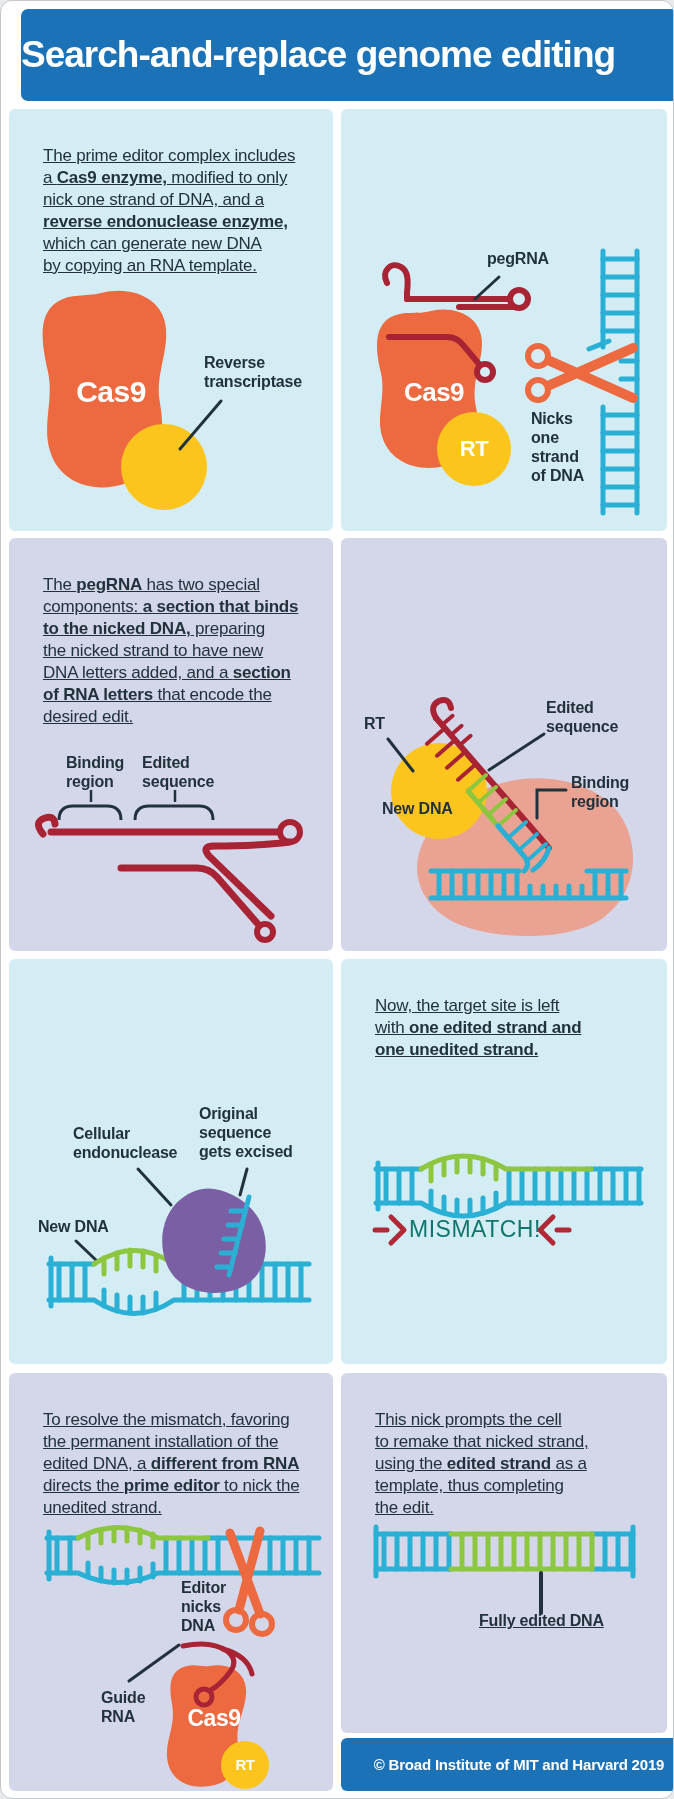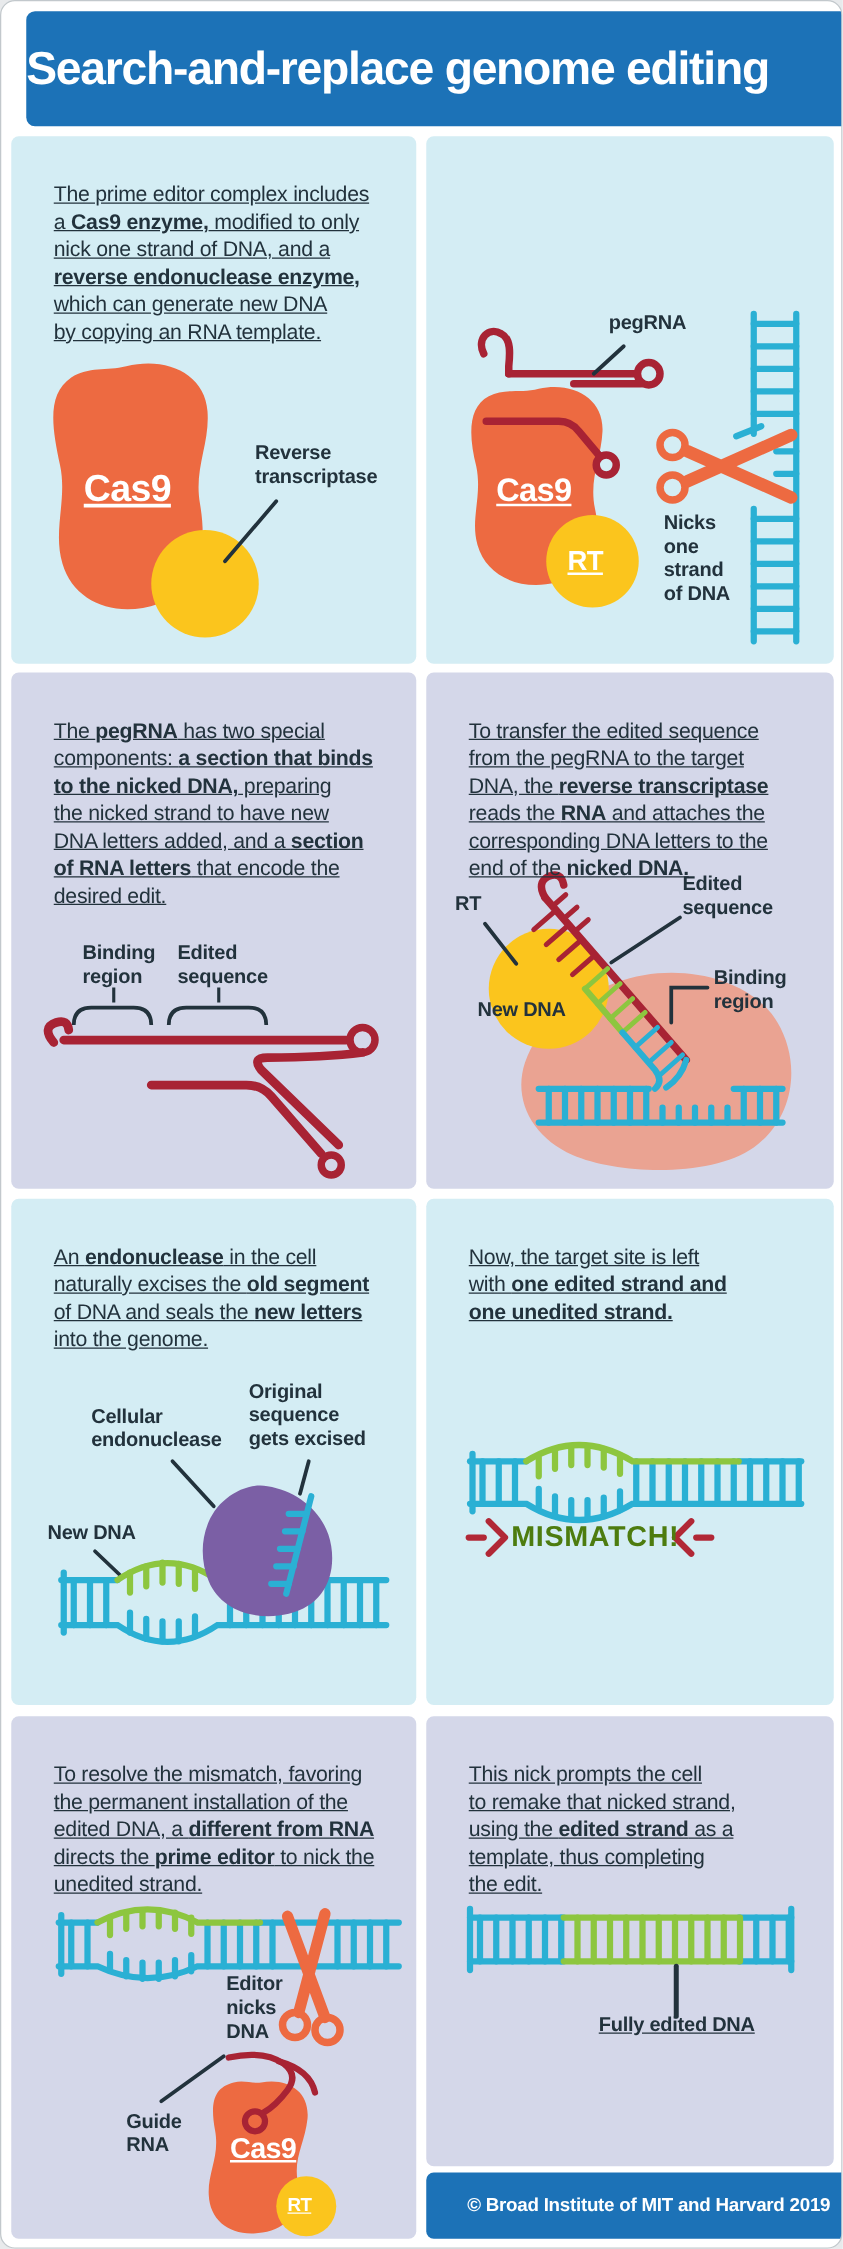--- a/index.html
+++ b/index.html
@@ -5,23 +5,23 @@
   html,body{margin:0;padding:0;background:#e8eaec;font-family:"Liberation Sans","DejaVu Sans",sans-serif;}
   .canvas{position:relative;width:674px;height:1799px;background:#fff;border:1px solid #c2c8cc;border-radius:12px;box-sizing:border-box;overflow:hidden;}
   .header{position:absolute;left:20px;top:8px;width:669px;height:92px;background:#1c72b7;border-radius:7px;display:flex;align-items:center;justify-content:flex-start;}
   .header h1{margin:0;color:#fff;font-size:37px;font-weight:700;letter-spacing:-1px;white-space:nowrap;}
   .panel{position:absolute;border-radius:6px;overflow:hidden;}
   .cyan{background:#d4edf4;}
   .lav{background:#d4d7e9;}
   .p-text{position:absolute;left:34px;top:36px;right:4px;font-size:17px;line-height:22px;color:#22323c;white-space:pre-line;letter-spacing:-0.2px;text-decoration:underline;}
   .p-text b{font-weight:700;}
   .lbl{position:absolute;font-weight:700;font-size:16px;line-height:19px;color:#22323c;white-space:pre-line;letter-spacing:-0.2px;}
-  .wtxt{position:absolute;color:#fff;font-weight:700;text-align:left;letter-spacing:-0.5px;text-decoration:underline;}
+  .wtxt{position:absolute;color:#fff;font-weight:700;text-align:center;letter-spacing:-0.5px;}
   .ill{position:absolute;left:0;top:0;width:100%;height:100%;}
-  .mismatch{position:absolute;color:#4d7c0f;font-weight:700;font-size:23px;letter-spacing:0.5px;white-space:nowrap;}
+  .mismatch{position:absolute;color:#0f766e;font-weight:400;font-size:23px;letter-spacing:0.5px;white-space:nowrap;}
   .footer{position:absolute;left:340px;top:1737px;width:356px;height:53px;background:#1c72b7;border-radius:6px;display:flex;align-items:center;justify-content:center;}
   .footer div{color:#fff;font-weight:700;font-size:15px;letter-spacing:-0.2px;}
 </style>
 </head>
 <body>
 
 <div class="canvas">
 
   <div class="header">
     <h1>Search-and-replace genome editing</h1>
@@ -154,26 +154,20 @@
         <path d="M203,196 L148,232"></path>
         <path d="M225,252 L196,252 L196,280"></path>
       </g>
     </svg>
     <div class="lbl" style="left:23px;top:176px;">RT</div>
     <div class="lbl" style="left:205px;top:160px;">Edited
 sequence</div>
     <div class="lbl" style="left:41px;top:261px;">New DNA</div>
     <div class="lbl" style="left:230px;top:235px;">Binding
 region</div>
-    <div class="p-text"><span>To transfer the edited sequence
-from the pegRNA to the target
-DNA, the </span><b>reverse transcriptase</b><span>
-reads the </span><b>RNA</b><span> and attaches the
-corresponding DNA letters to the
-end of the </span><b>nicked DNA.</b></div>
   </div>
 
   <div class="panel cyan" style="left:8px;top:958px;width:324px;height:405px;">
     <svg class="ill" viewBox="0 0 324 405">
       <g stroke="#22323c" stroke-width="3" stroke-linecap="round">
         <path d="M129,210 L162,246"></path>
         <path d="M238,210 L231,236"></path>
         <path d="M67,282 L88,302"></path>
       </g>
       <g stroke="#2ab0d4" stroke-width="5" fill="none" stroke-linecap="round">
@@ -197,24 +191,20 @@
         <path d="M240,238 L220,316"></path>
         <path d="M236,252 h-14 M233,266 h-14 M229,280 h-14 M226,294 h-14 M222,308 h-14"></path>
       </g>
     </svg>
     <div class="lbl" style="left:64px;top:165px;">Cellular
 endonuclease</div>
     <div class="lbl" style="left:190px;top:145px;">Original
 sequence
 gets excised</div>
     <div class="lbl" style="left:29px;top:258px;">New DNA</div>
-    <div class="p-text"><span>An </span><b>endonuclease</b><span> in the cell
-naturally excises the </span><b>old segment</b><span>
-of DNA and seals the </span><b>new letters</b><span>
-into the genome.</span></div>
   </div>
 
   <div class="panel cyan" style="left:340px;top:958px;width:326px;height:405px;">
     <svg class="ill" viewBox="0 0 326 405">
       <g stroke="#2ab0d4" stroke-width="5" fill="none" stroke-linecap="round">
         <path d="M35,210 L80,210"></path>
         <path d="M250,210 L300,210"></path>
         <path d="M35,244 L80,244 Q122,270 165,244 L300,244"></path>
         <path d="M37,204 V250"></path>
         <path d="M45,210 V244 M58,210 V244 M71,210 V244"></path>

